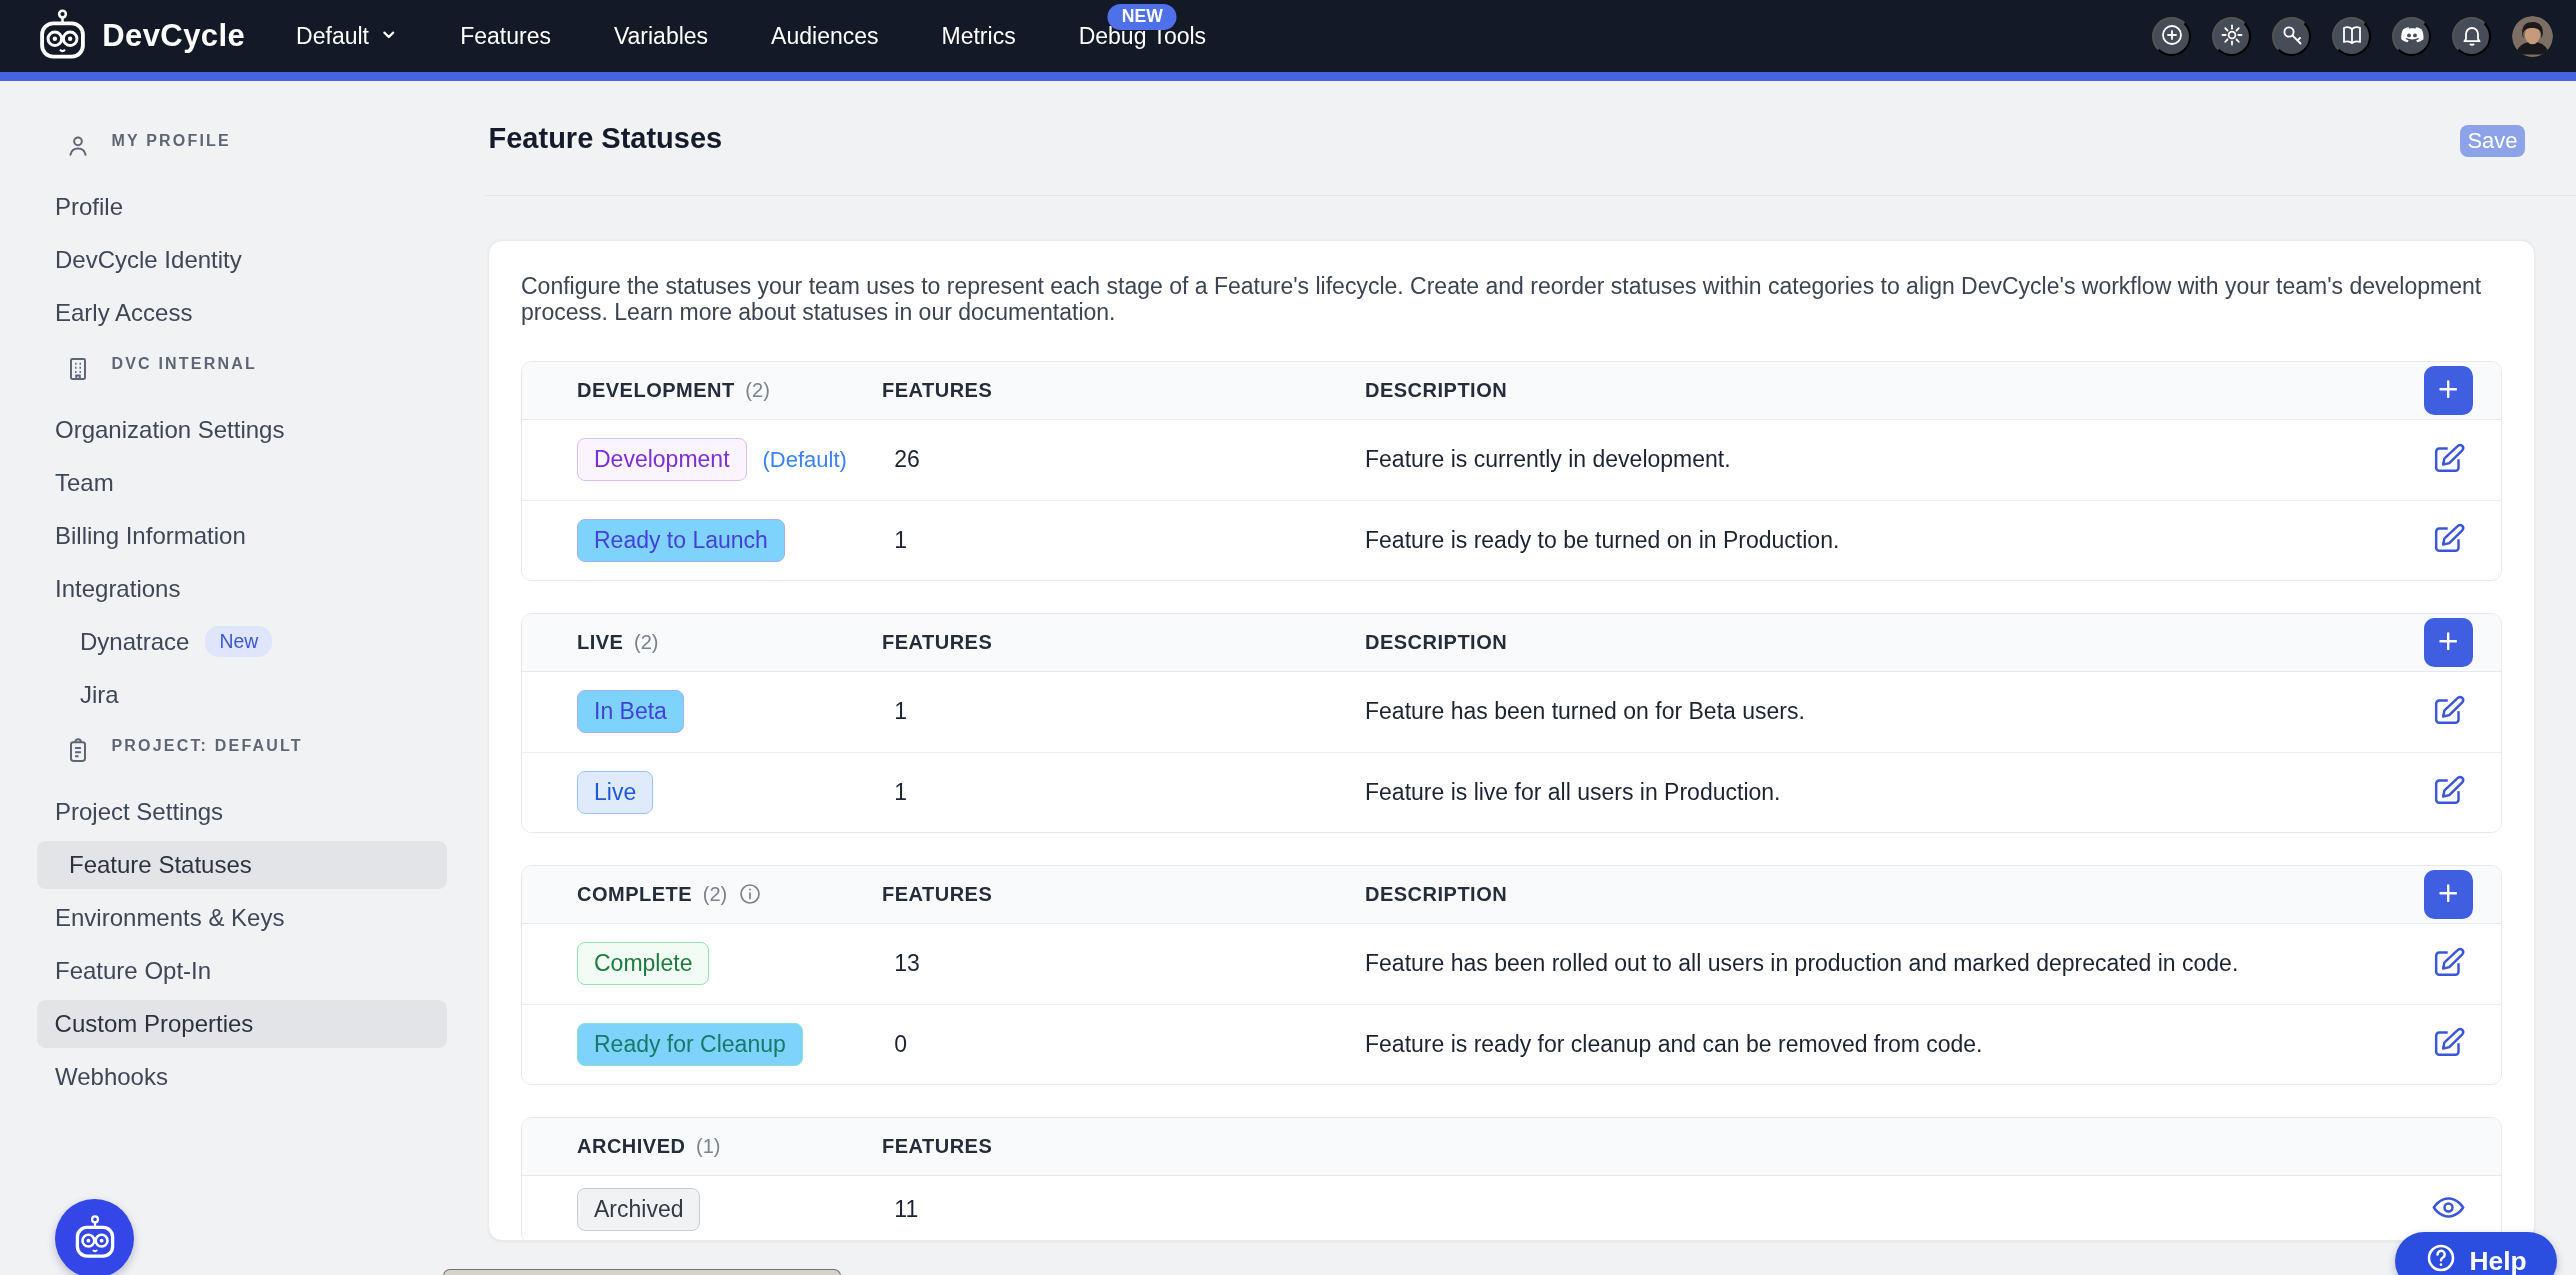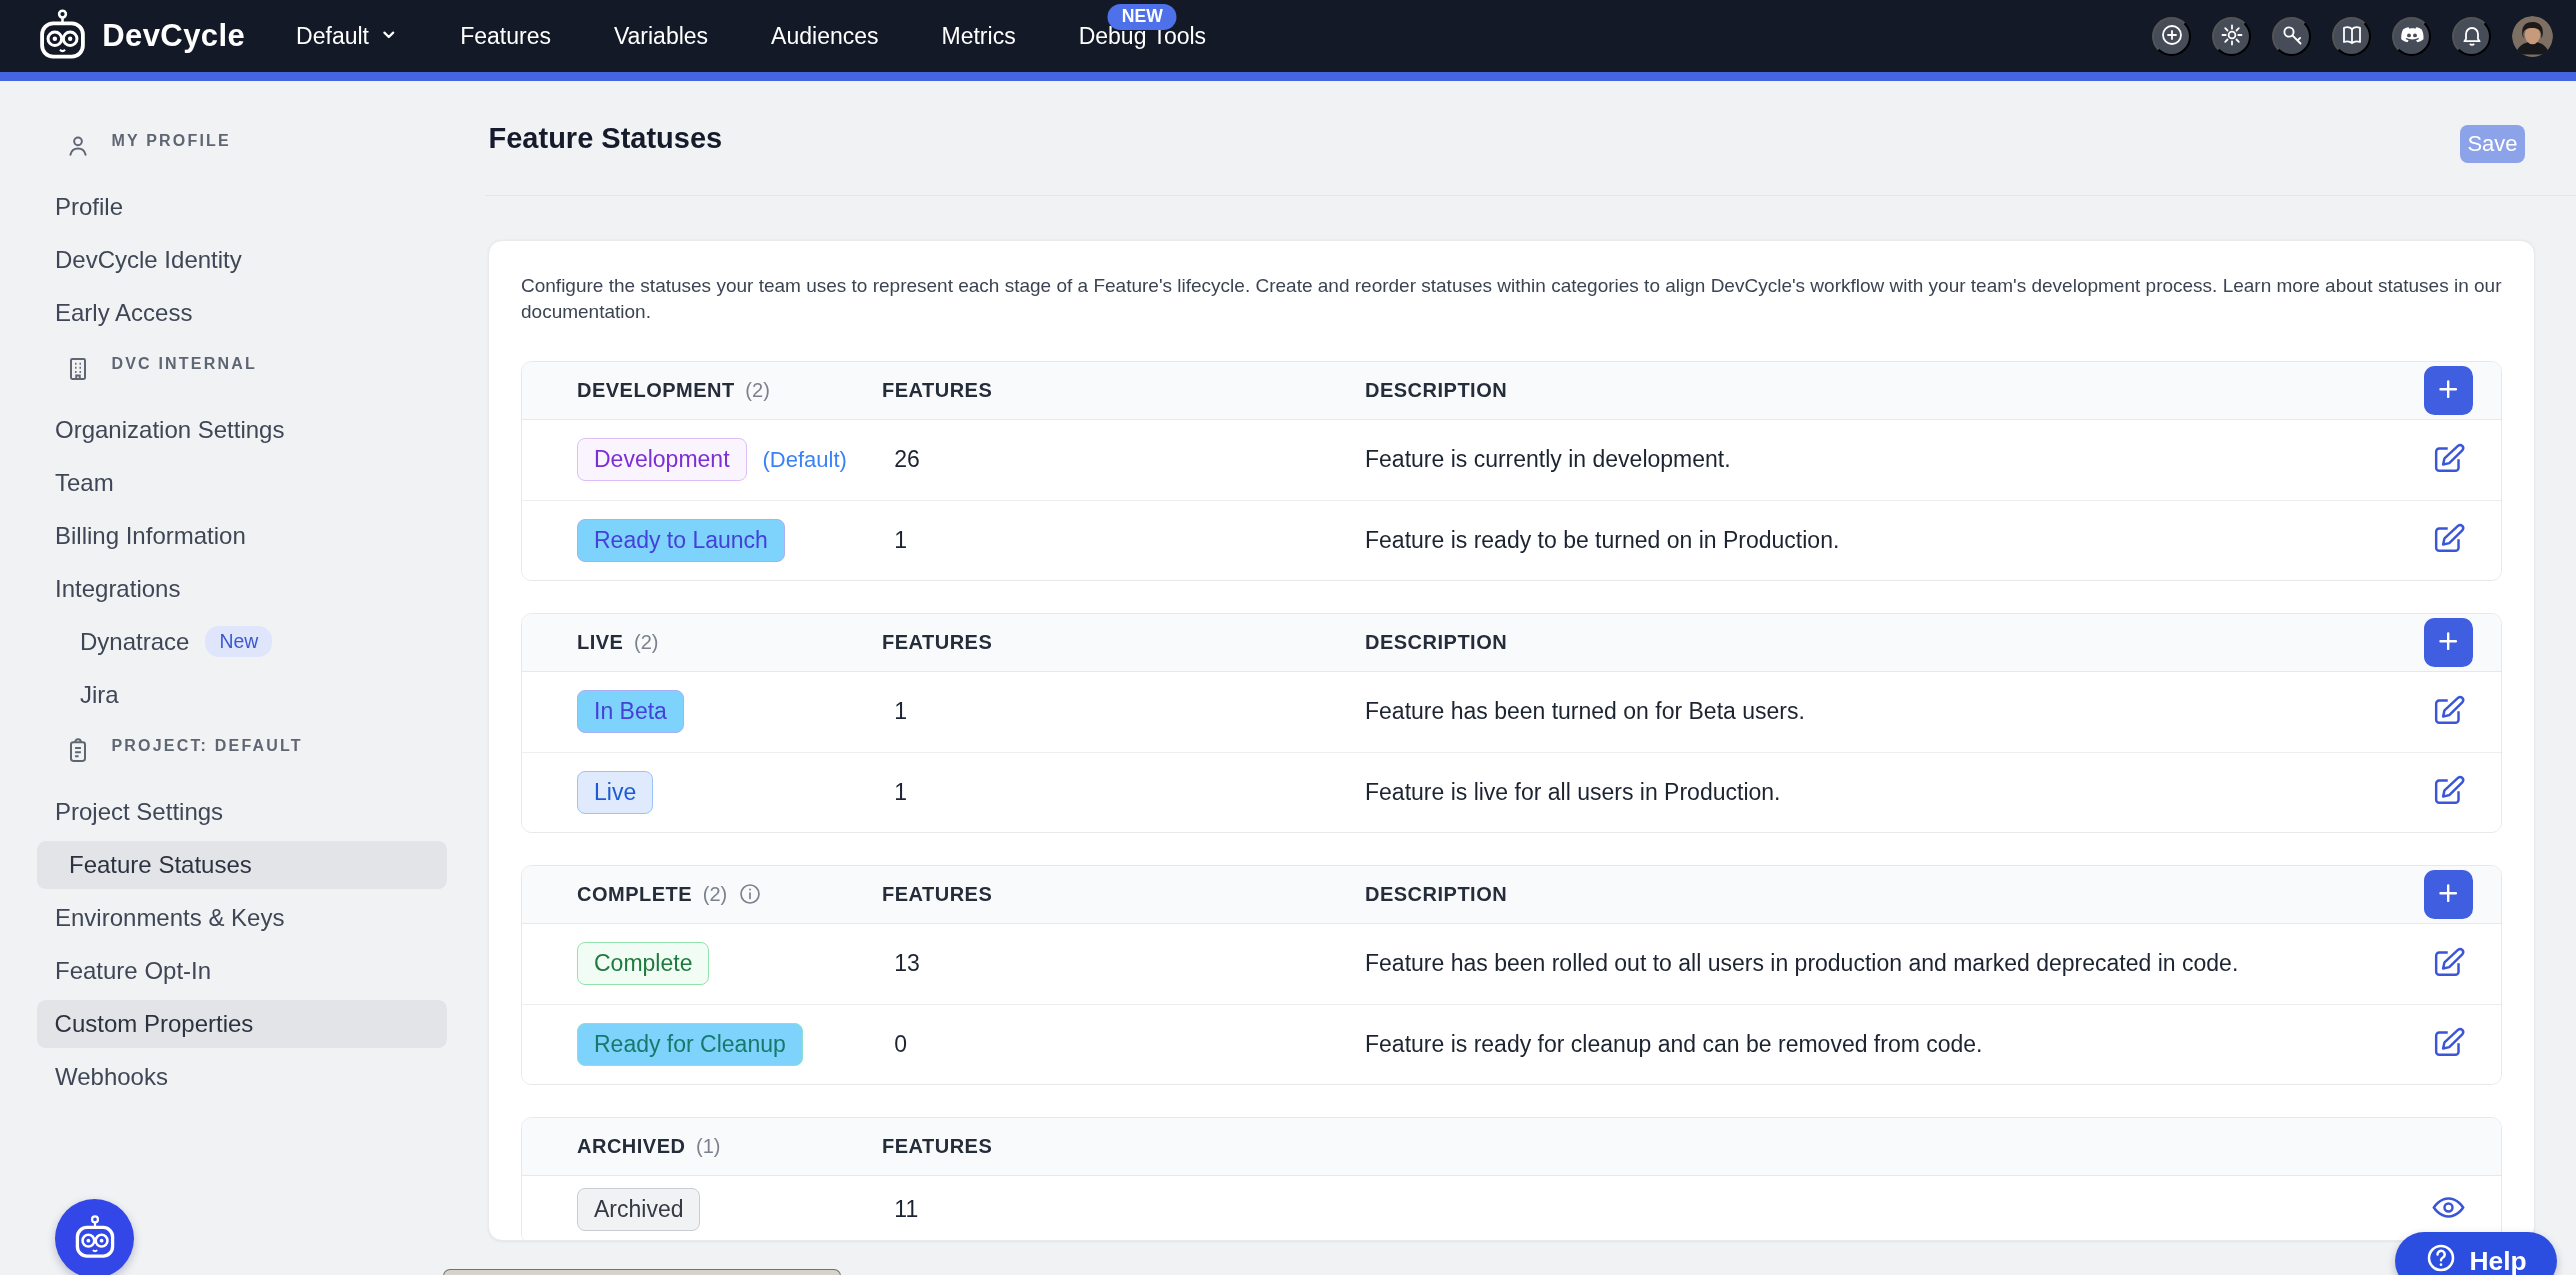--- a/index.html
+++ b/index.html
@@ -35,27 +35,27 @@
   .sb-item.indent { padding-left:80px; }
   .sb-box { height:48px; margin:2.6px 38px 2.6px 37px; padding-left:32px; background:#e3e4e8; border-radius:8.8px;
             color:#2c3340; }
   .sb-box.flat { padding-left:17.6px; }
   .mini-badge { background:#dfe5fb; color:#3b57d1; font-size:19.4px; font-weight:500; padding:4.4px 14px;
                 border-radius:14px; margin-left:16px; }
 
   
   .page-head { position:absolute; left:485px; top:81px; right:0; height:115px; border-bottom:0.9px solid #e4e6ea; z-index:4; }
   .page-title { position:absolute; left:3.5px; top:41px; font-size:29px; font-weight:700; color:#161b2c; }
-  .save-btn { position:absolute; right:51px; top:44px; width:65px; height:38px; background:#8ca2e9; border:none;
+  .save-btn { position:absolute; right:51px; top:44px; width:65px; height:32px; background:#8ca2e9; border:none;
               border-radius:8px; color:#fff; font-size:22px; font-weight:500; font-family:inherit; cursor:default; }
 
   .card { position:absolute; left:488px; top:240px; width:2047px; height:1001px; background:#fff;
           border:0.9px solid #e8eaee; border-radius:14px; box-shadow:0 0.9px 2.6px rgba(16,24,40,.06);
           padding:32px; overflow:hidden; z-index:3; }
-  .intro { font-size:19px; line-height:26.4px; color:#3c4452; max-width:1982px; margin-bottom:35px; }
+  .intro { font-size:23px; line-height:26.4px; color:#3c4452; max-width:1982px; margin-bottom:35px; }
 
   .stable { border:0.9px solid #e6e8ec; border-radius:10.6px; overflow:hidden; margin-bottom:32px; }
   .thead, .trow { display:grid; grid-template-columns:360px 483px 1fr 106px; align-items:center; }
   .thead { height:58px; background:#f9fafb; border-bottom:0.9px solid #e6e8ec; }
   .trow { height:80px; background:#fff; }
   .trow + .trow { border-top:0.9px solid #eceef1; }
   .trow.short { height:67px; }
   .c-cat { padding-left:55px; display:flex; align-items:center; gap:10.6px; }
   .cat-name { font-size:20px; font-weight:700; color:#252c3a; letter-spacing:0.5px; }
   .cat-count { font-size:20px; color:#7b828e; }

